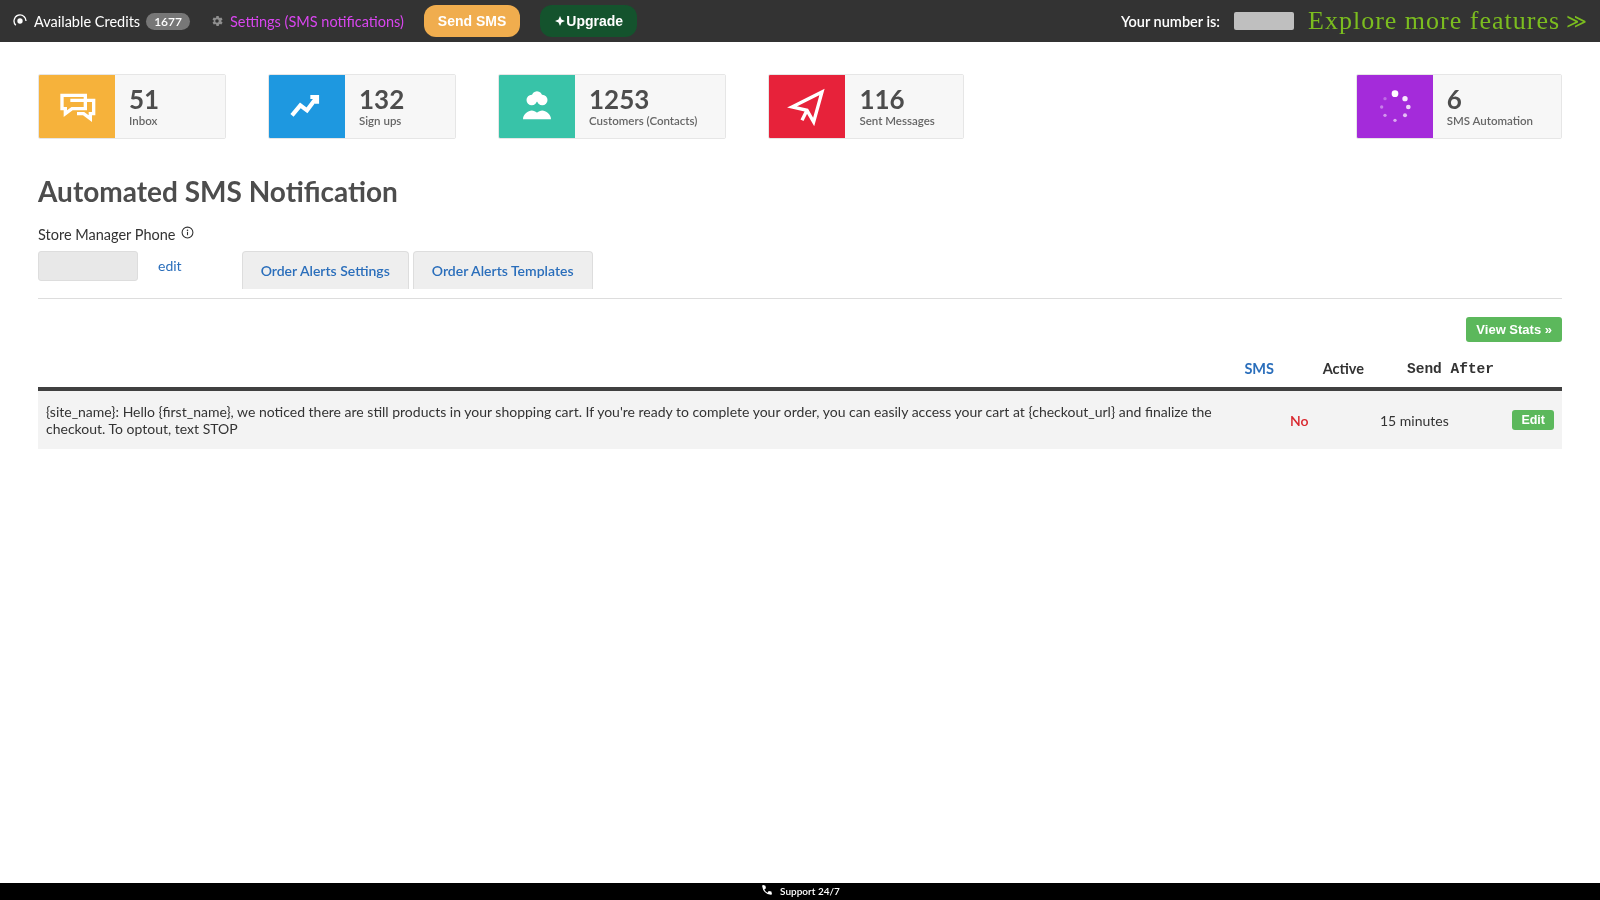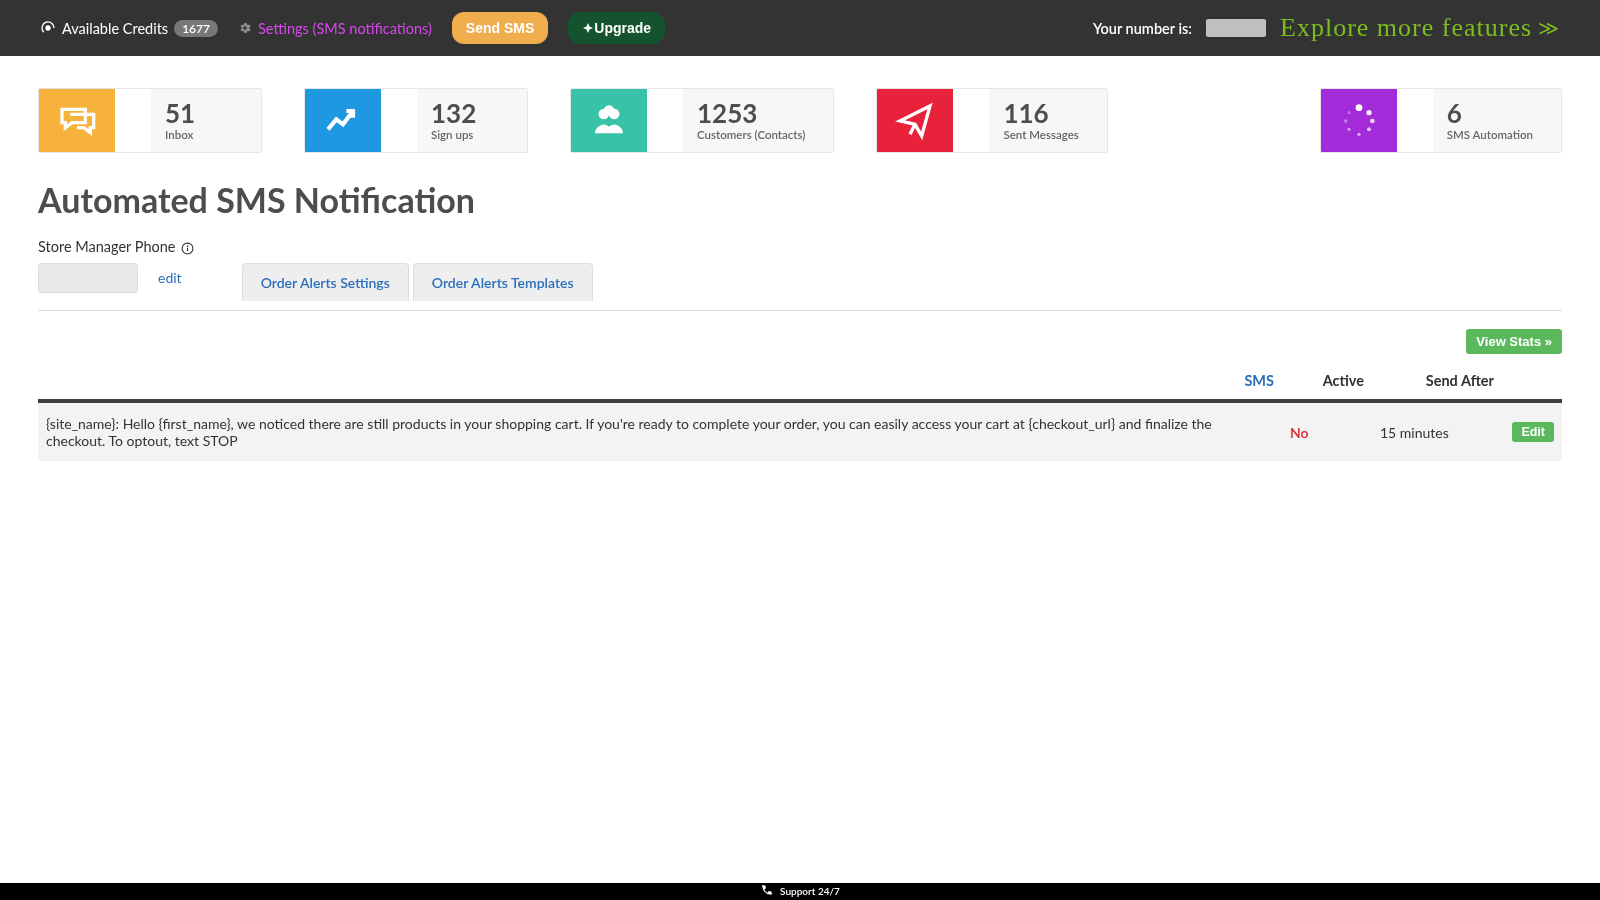--- a/index.html
+++ b/index.html
@@ -1,53 +1,53 @@
 <!DOCTYPE html>
 <html><head>
 <meta charset="utf-8">
 <style>
 * { margin:0; padding:0; box-sizing:border-box; }
 body { font-family:"Lato","Helvetica Neue",Helvetica,Arial,sans-serif; font-size:14px; color:#333; background:#fff; }
 
 
-.topbar { background:#333333; height:56px; display:flex; align-items:center; padding:0 40px; }
+.topbar { background:#333333; height:42px; display:flex; align-items:center; padding:0 12px; }
 .topbar-left { display:flex; align-items:center; gap:20px; }
 .credits { color:#fff; font-size:14.5px; display:flex; align-items:center; gap:6px; }
 .credits-icon { width:16px; height:16px; }
 .badge { background:#777; color:#fff; border-radius:10px; padding:1px 8px; font-size:12px; font-weight:600; }
 .settings-link { color:#d946ef; font-size:14.5px; display:flex; align-items:center; gap:6px; cursor:pointer; }
 .btn { border:none; border-radius:12px; padding:8px 14px; font-size:14px; font-weight:600; cursor:pointer; color:#fff; }
 .btn-orange { background:#f0ad4e; }
 .btn-green { background:#14532d; display:flex; align-items:center; }
 .topbar-right { margin-left:auto; display:flex; align-items:center; gap:14px; }
 .ynum-label { color:#fff; font-size:14.5px; font-weight:600; }
 .ynum-box { background:#bfbfbf; border-radius:2px; width:60px; height:18px; display:inline-block; }
 .explore { font-family:"Brush Script MT","Segoe Script",cursive; color:#7bbd1f; font-size:26px; letter-spacing:1px; display:flex; align-items:center; gap:6px; }
 .explore-arrow { font-size:20px; }
 
 
 .stats-row { display:flex; gap:42px; padding:32px 38px 18px; flex-wrap:wrap; }
-.stat-card { display:flex; height:65px; border:1px solid #e6e6e6; border-radius:2px; overflow:hidden;gap:36px; }
+.stat-card { display:flex; height:65px; border:1px solid #e6e6e6; border-radius:2px; overflow:hidden; }
 .stat-icon { width:76px; display:flex; align-items:center; justify-content:center; }
 .stat-body { background:#f7f7f7; padding:10px 28px 10px 14px; min-width:110px; display:flex; flex-direction:column; justify-content:center; }
 .stat-num { font-size:26px; font-weight:700; color:#4d4d4d; line-height:1; }
 .stat-label { font-size:11.5px; color:#666; font-weight:600; margin-top:2px; }
 .c-orange { background:#f6b23b; }
 .c-blue { background:#1e98e0; }
 .c-teal { background:#38c3a8; }
 .c-red { background:#e7223a; }
 .c-purple { background:#a42bda; }
 
 
 .container { padding:0 38px; }
-.page-title { font-size:34px; font-weight:700; color:#4d4d4d; margin:8px 0 18px; }
+.page-title { font-size:28px; font-weight:700; color:#4d4d4d; margin:17px 0 18px; }
 
 
 .phone-row { display:flex; align-items:center; gap:20px; margin-bottom:10px; }
-.phone-label { font-size:14.5px; color:#333; display:flex; align-items:flex-end; gap:5px; }
+.phone-label { font-size:14.5px; color:#333; display:flex; align-items:flex-start; gap:5px; }
 .phone-box { width:100px; height:30px; background:#e8e8e8; border:1px solid #ddd; border-radius:3px; }
 .edit-link { color:#2a6ebb; font-size:14px; cursor:pointer; }
 
 
 .tabs { display:flex; border-bottom:1px solid #ddd; margin-bottom:18px; }
 .tab { padding:10px 18px; background:#eeeeee; border:1px solid #ddd; border-radius:4px 4px 0 0; border-bottom:none; margin-right:4px; cursor:pointer; color:#2a6ebb; font-weight:600; }
 .tab.active { background:#fff; border-bottom:1px solid #fff; margin-bottom:-1px; color:#333; }
 .tab .new { color:#d9262d; font-weight:700; }
 
 
@@ -212,21 +212,21 @@
 
   <div class="stats-btn-row">
     <button class="btn-stats">View Stats »</button>
   </div>
 
   <table class="tbl">
     <thead>
       <tr>
         <th class="sms-col"><a>SMS</a></th>
         <th style="width:90px;">Active</th>
-        <th style="width:130px;">Send After</th>
+        <th style="width:130px;font-family:Liberation Mono, monospace;">Send After</th>
         <th style="width:60px;"></th>
       </tr>
     </thead>
     <tbody>
       <tr>
         <td>{site_name}: Hello {first_name}, we noticed there are still products in your shopping cart. If you're ready to complete your order, you can easily access your cart at {checkout_url} and finalize the checkout. To optout, text STOP</td>
         <td><span class="active-no">No</span></td>
         <td>15 minutes</td>
         <td style="text-align:right;">
           <button class="btn-edit">Edit</button>

